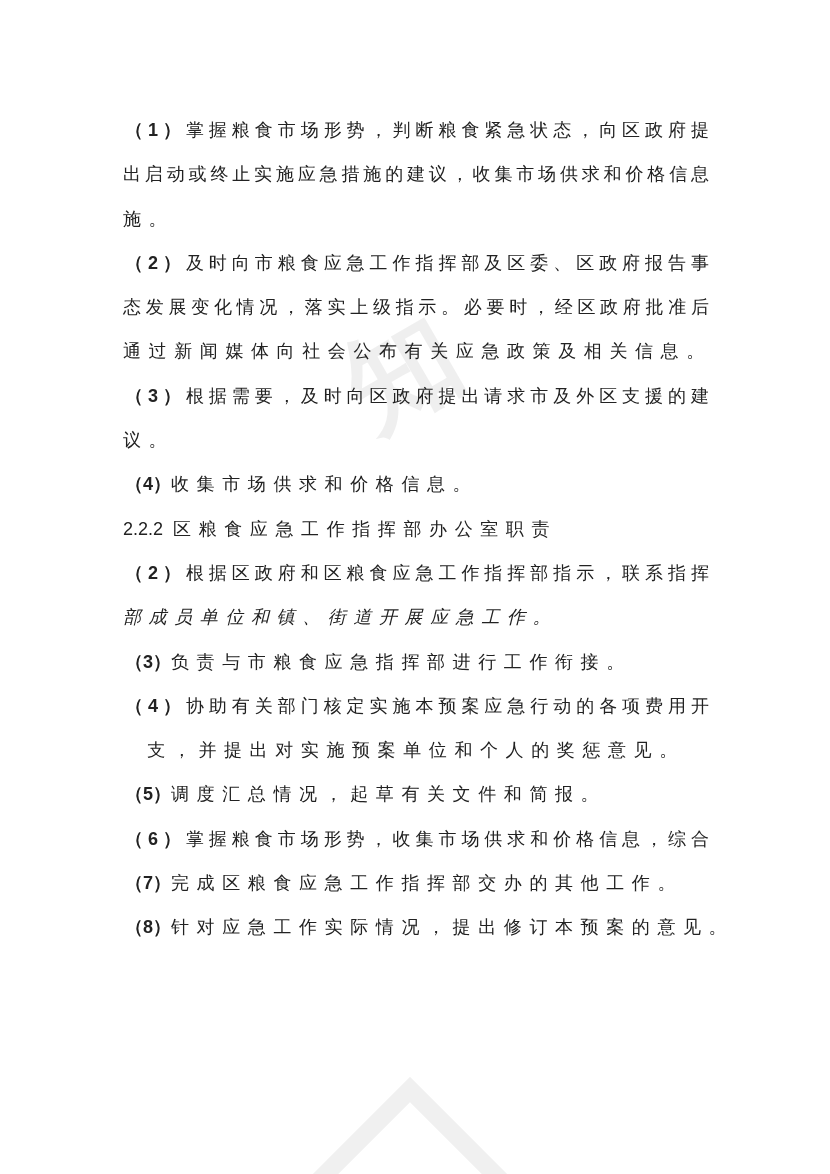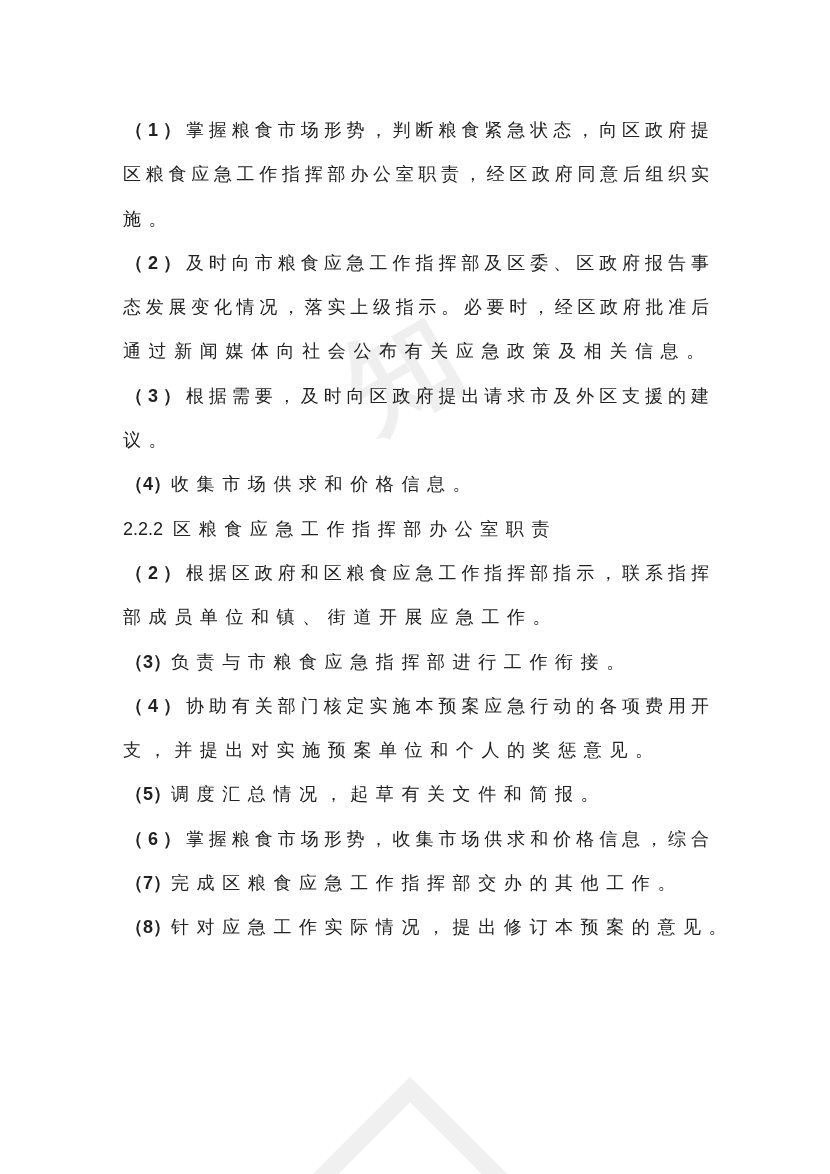--- a/index.html
+++ b/index.html
@@ -84,42 +84,42 @@
 <body>
 
 <div class="page">
 
   <div class="watermark wm1">知</div>
   <div class="watermark wm2"></div>
 
   <div class="content">
 
     <div class="line just"><span class="num">（1）</span><span>掌握粮食市场形势，判断粮食紧急状态，向区政府提</span></div>
-    <div class="line just" style="margin-left:-2px;"><span>区粮食应急工作指挥部办公室职责，经区政府同意后组织实</span></div>
+    <div class="line just" style="margin-left:-2px;"><span>出启动或终止实施应急措施的建议，收集市场供求和价格信息</span></div>
     <div class="line" style="margin-left:-2px;"><span>施。</span></div>
 
     <div class="line just"><span class="num">（2）</span><span>及时向市粮食应急工作指挥部及区委、区政府报告事</span></div>
     <div class="line just" style="margin-left:-2px;"><span>态发展变化情况，落实上级指示。必要时，经区政府批准后</span></div>
     <div class="line" style="margin-left:-2px;"><span>通过新闻媒体向社会公布有关应急政策及相关信息。</span></div>
 
     <div class="line just"><span class="num">（3）</span><span>根据需要，及时向区政府提出请求市及外区支援的建</span></div>
     <div class="line" style="margin-left:-2px;"><span>议。</span></div>
 
     <div class="line"><span class="num">（4）</span><span>收集市场供求和价格信息。</span></div>
 
     <div class="line" style="margin-left:-2px;"><span class="heading-num">2.2.2</span><span>区粮食应急工作指挥部办公室职责</span></div>
 
 
     <div class="line just"><span class="num">（2）</span><span>根据区政府和区粮食应急工作指挥部指示，联系指挥</span></div>
-    <div class="line" style="margin-left:-2px;"><span>部成员单位和镇、街道开展应急工作。</span></div>
+    <div class="line" style="margin-left:-2px;font-style:italic;"><span>部成员单位和镇、街道开展应急工作。</span></div>
 
     <div class="line"><span class="num">（3）</span><span>负责与市粮食应急指挥部进行工作衔接。</span></div>
 
     <div class="line just"><span class="num">（4）</span><span>协助有关部门核定实施本预案应急行动的各项费用开</span></div>
-    <div class="line" style="margin-left:-2px;"><span>支，并提出对实施预案单位和个人的奖惩意见。</span></div>
+    <div class="line" style="margin-left:-2px;text-align:center;"><span>支，并提出对实施预案单位和个人的奖惩意见。</span></div>
 
     <div class="line"><span class="num">（5）</span><span>调度汇总情况，起草有关文件和简报。</span></div>
 
     <div class="line just"><span class="num">（6）</span><span>掌握粮食市场形势，收集市场供求和价格信息，综合</span></div>
 
     <div class="line"><span class="num">（7）</span><span>完成区粮食应急工作指挥部交办的其他工作。</span></div>
 
     <div class="line"><span class="num">（8）</span><span>针对应急工作实际情况，提出修订本预案的意见。</span></div>
 
   </div>

